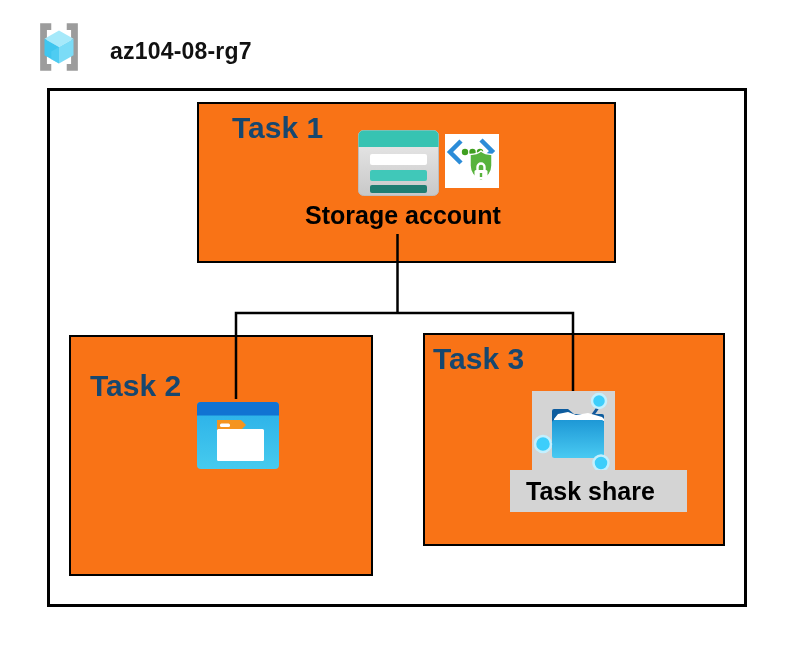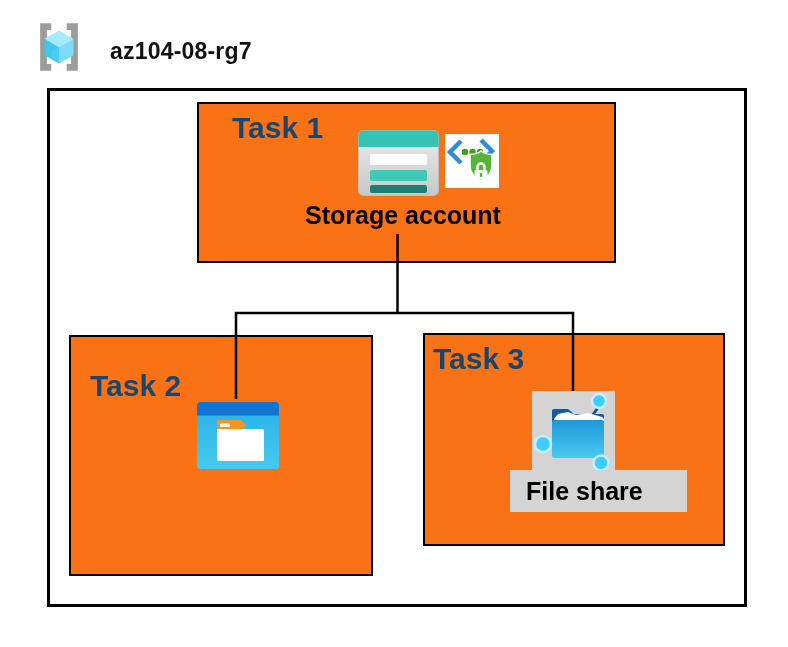--- a/index.html
+++ b/index.html
@@ -180,21 +180,21 @@
       <rect x="18" y="28" width="52" height="38" rx="2.5" fill="url(#fsFront)"></rect>
 
       <circle cx="65" cy="9" r="7" fill="#3DCEFB" stroke="#C4F0FE" stroke-width="2.5"></circle>
       <circle cx="9" cy="52" r="8" fill="#3DCEFB" stroke="#C4F0FE" stroke-width="2.5"></circle>
       <circle cx="67" cy="71" r="7.5" fill="#3DCEFB" stroke="#C4F0FE" stroke-width="2.5"></circle>
     </svg>
 
     <div class="task-label">Task 3</div>
 
     <div class="fs-label-band">
-      <div class="fs-label">File share</div>
+      <div class="fs-label">Task share</div>
     </div>
   </div>
 
   <svg class="connectors" viewBox="0 0 788 647">
     <path d="M397.5,234 L397.5,313" stroke="#000" stroke-width="2.5" fill="none"></path>
     <path d="M236,399 L236,313 L573,313 L573,391" stroke="#000" stroke-width="2.5" fill="none"></path>
   </svg>
 
 </div>
 

